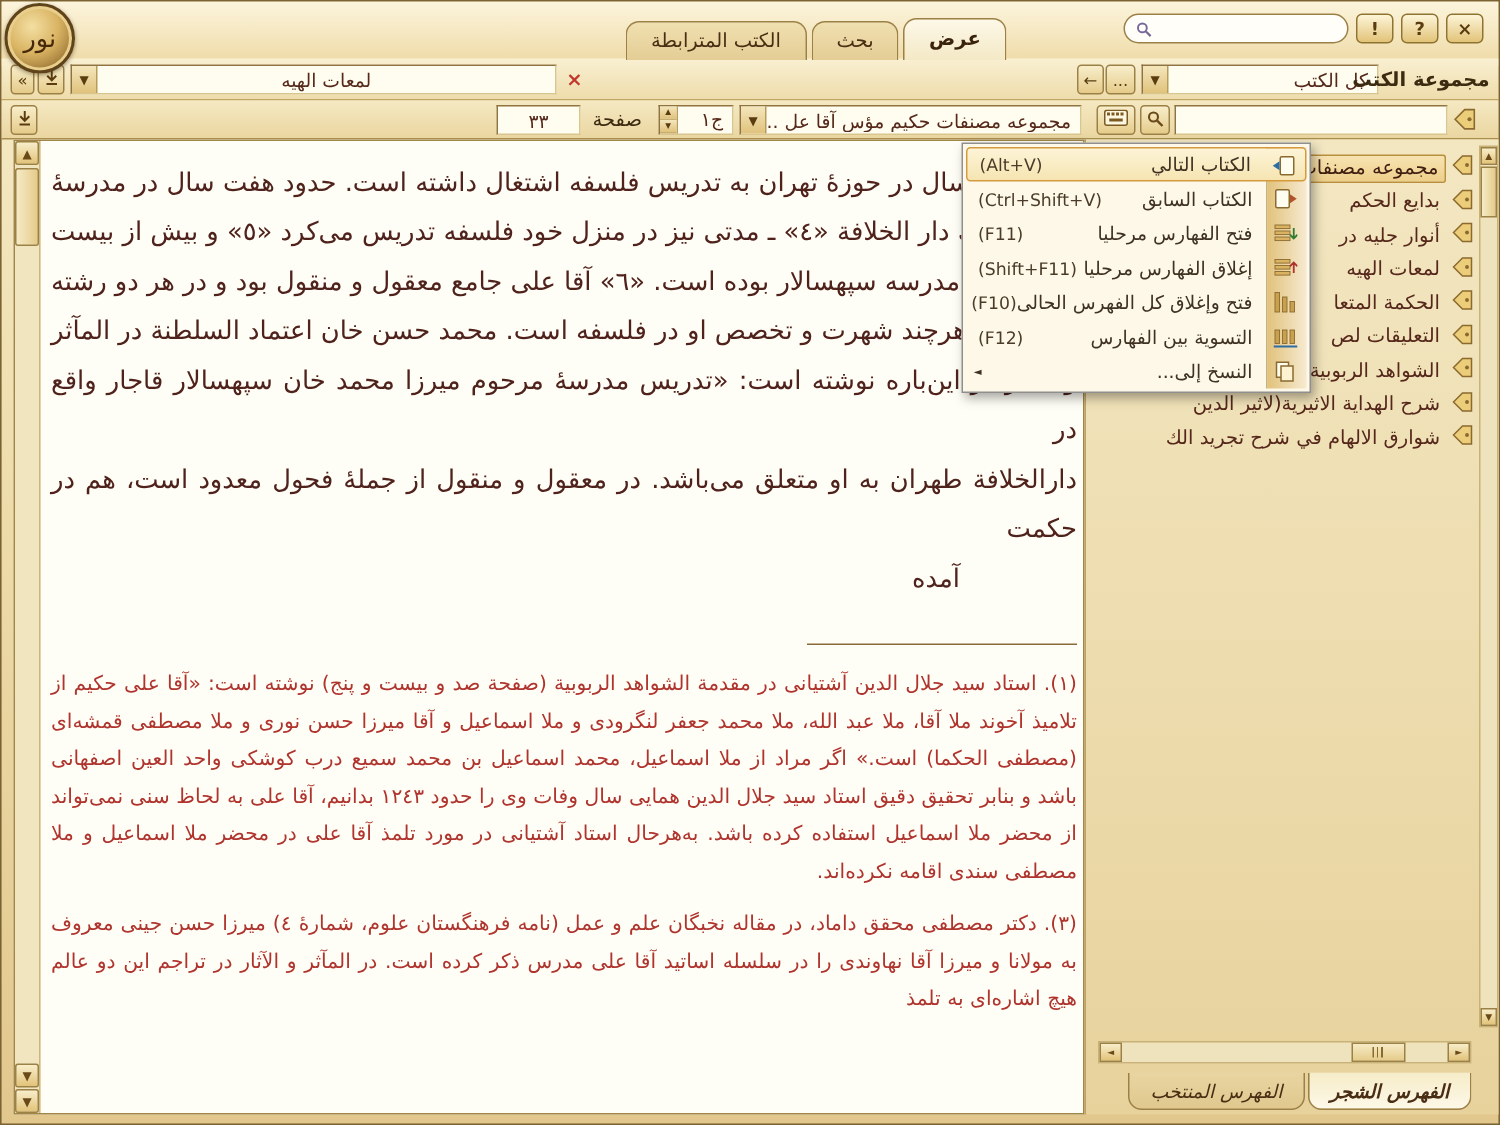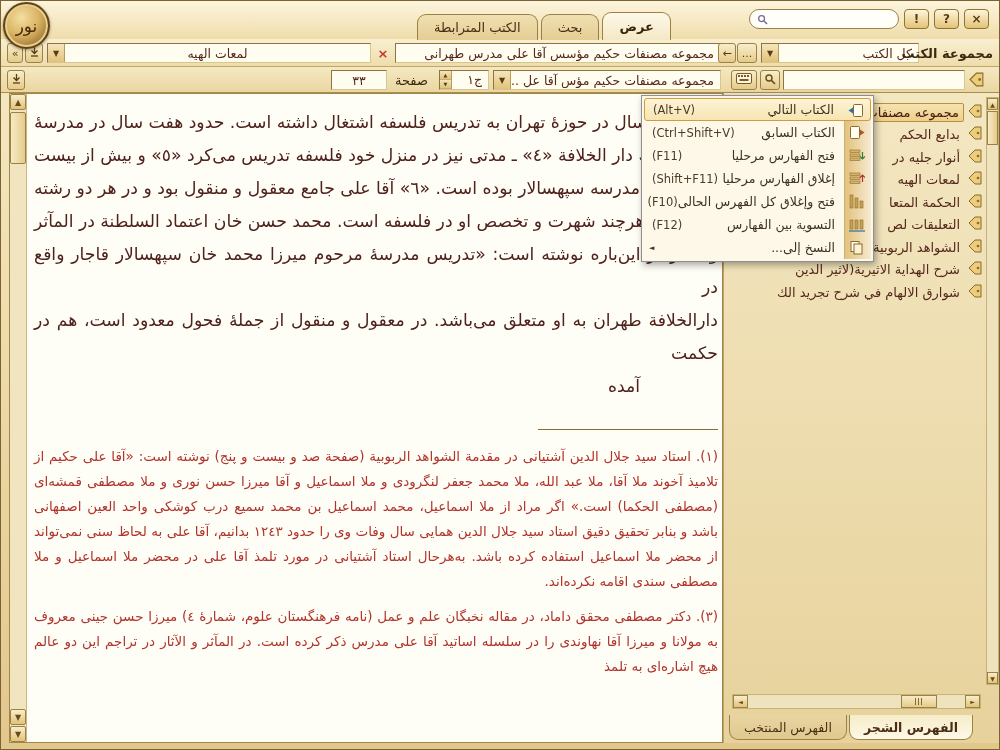--- a/index.html
+++ b/index.html
@@ -80,21 +80,21 @@
   .sb-vbtn{position:absolute;left:0;width:11px;height:12px;font-size:6px;color:#6b4a1a;
     background:linear-gradient(180deg,#f8eecb,#e2c379);border:1px solid #9c8147;display:flex;align-items:center;justify-content:center;}
   .sb-vthumb{position:absolute;left:0;top:13px;width:11px;height:34px;background:linear-gradient(90deg,#f6ebc6,#e5cb8a);border:1px solid #9c8147;}
   .sb-hscroll{position:absolute;left:8px;right:20px;bottom:34px;height:15px;background:#efe3bd;border:1px solid #c9b277;display:flex;align-items:stretch;}
   .sb-hbtn{width:15px;font-size:6px;color:#6b4a1a;background:linear-gradient(180deg,#f8eecb,#e2c379);
     border:1px solid #9c8147;display:flex;align-items:center;justify-content:center;}
   .sb-htrack{flex:1;position:relative;}
   .sb-hthumb{position:absolute;right:28px;top:0;width:36px;height:13px;border:1px solid #9c8147;
     background:linear-gradient(180deg,#f6ebc6,#e5cb8a);display:flex;align-items:center;justify-content:center;}
   .gripbars{width:9px;height:7px;background:repeating-linear-gradient(90deg,#8a6a2f 0 1px,transparent 1px 3px);}
-  .sb-tabs{position:absolute;bottom:3px;left:5px;display:flex;gap:2px;}
+  .sb-tabs{position:absolute;bottom:3px;left:28px;display:flex;gap:2px;font-style:italic;}
   .sb-tab{height:25px;padding:0 14px;border:1px solid #9c8147;border-top:none;border-radius:0 0 9px 9px;
     background:linear-gradient(180deg,#e9d5a2,#e0c88e);font-size:12.5px;color:#4a2e14;direction:rtl;
     display:flex;align-items:center;}
   .sb-tab.active{background:linear-gradient(180deg,#f6ecc8,#fdf8e8);font-weight:bold;}
 
   
   .cmenu{position:absolute;left:640px;top:94px;width:233px;background:#fdf8e8;border:1px solid #8f8f8f;
     box-shadow:2px 3px 7px rgba(0,0,0,.35);padding:2px;z-index:100;}
   .cstrip{position:absolute;top:2px;bottom:2px;right:2px;width:27px;
     background:linear-gradient(270deg,#f6ead0,#e2c27c);border-left:1px solid #c9b277;}
@@ -144,23 +144,20 @@
             <path d="M4.5 0 V6 M1.5 3.5 L4.5 6.5 L7.5 3.5" stroke="#5a3c10" fill="none" stroke-width="1.3"></path>
             <line x1="1" y1="9" x2="8" y2="9" stroke="#5a3c10" stroke-width="1.3"></line>
           </svg>
       </span>
     </div>
     <div class="field center" style="left:46px;width:324px;">
       <span class="dd">▼</span>
       <span class="txt" style="text-align:center;">لمعات الهيه</span>
     </div>
     <div class="xred" style="left:374px;">×</div>
-    <div class="field" style="left:394px;width:326px;">
-      <span class="txt" style="text-align:right;">مجموعه مصنفات حكيم مؤسس آقا على مدرس طهرانى</span>
-    </div>
 
     <div class="tbtn" style="right:263px;width:18px;">←</div>
     <div class="tbtn" style="right:242px;width:20px;">...</div>
     <div class="field" style="right:80px;width:158px;">
       <span class="dd">▼</span>
       <span class="txt" style="">كل الكتب</span>
     </div>
     <div class="lbl" style="right:6px;font-weight:bold;">مجموعة الكتب</div>
   </div>
 

